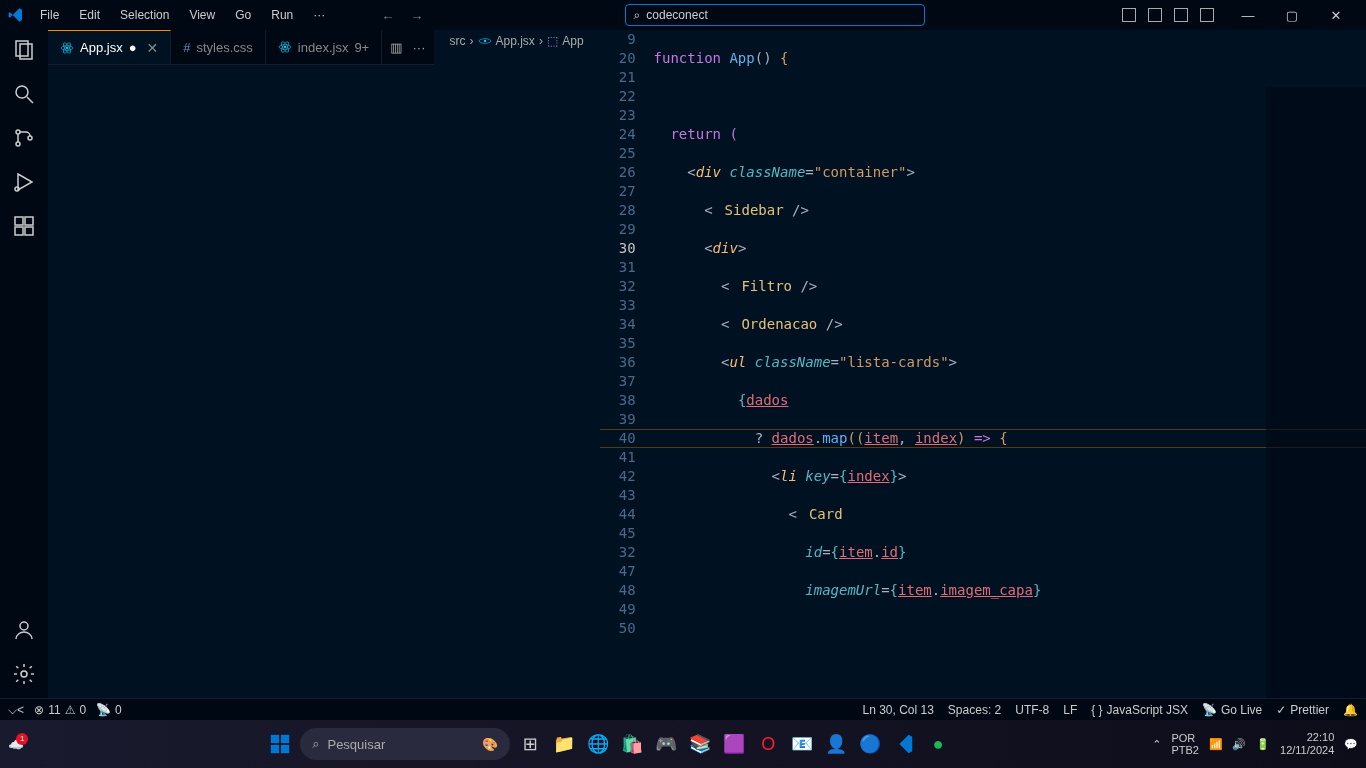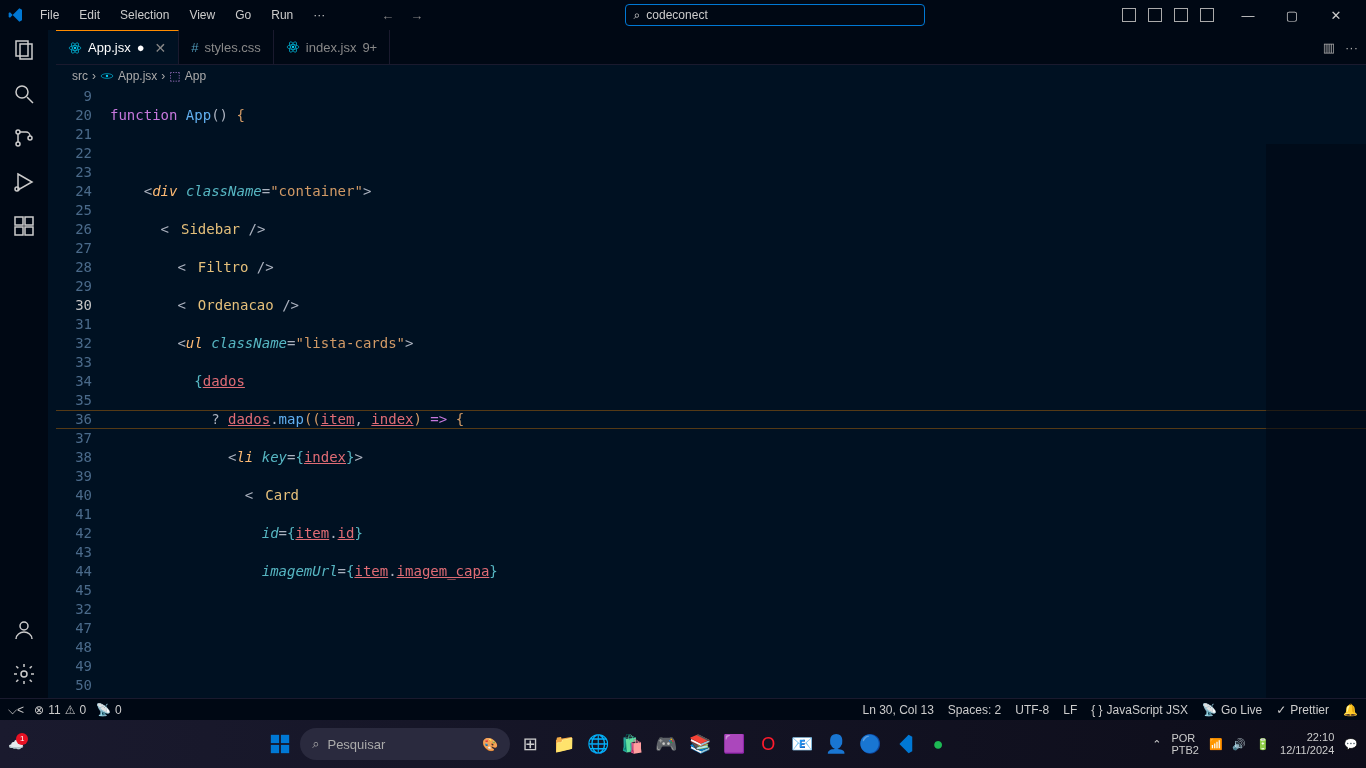--- a/index.html
+++ b/index.html
@@ -50,24 +50,23 @@
 }
 .activity-icon {
   width: 24px; height: 24px;
   color: #858585;
   cursor: pointer;
   display: flex; align-items: center; justify-content: center;
 }
 .activity-bottom { margin-top: auto; margin-bottom: 12px; display: flex; flex-direction: column; gap: 20px; align-items: center;}
 .editor-area {
   flex: 1;
-  display: flex; flex-direction: column;
+  display: flex; 
   background: #001122;
   position: relative;
-  padding-left: 8px;
 }
 .tabs-bar {
   height: 35px;
   display: flex;
   background: #000814;
   border-bottom: 1px solid #1a1a2e;
 }
 .tab {
   padding: 0 12px;
   display: flex; align-items: center; gap: 6px;
@@ -361,22 +360,24 @@
           <div class="ln">45</div>
           <div class="ln">32</div>
           <div class="ln">47</div>
           <div class="ln">48</div>
           <div class="ln">49</div>
           <div class="ln">50</div>
       </div>
       <div class="code-lines">
 <div class="line"><span class="kw">function</span><span class="fn"> App</span><span class="punct">() </span><span class="br">{</span></div>
 <div class="line"></div>
+<div class="line"><span class="kw">  return </span><span class="br2">(</span></div>
 <div class="line"><span class="punct">    &lt;</span><span class="tag">div</span><span class="attr"> className</span><span class="punct">=</span><span class="str">"container"</span><span class="punct">&gt;</span></div>
 <div class="line"><span class="punct">      &lt;</span><span class="var">Sidebar</span><span class="punct"> /&gt;</span></div>
+<div class="line"><span class="punct">      &lt;</span><span class="tag">div</span><span class="punct">&gt;</span></div>
 <div class="line"><span class="punct">        &lt;</span><span class="var">Filtro</span><span class="punct"> /&gt;</span></div>
 <div class="line"><span class="punct">        &lt;</span><span class="var">Ordenacao</span><span class="punct"> /&gt;</span></div>
 <div class="line"><span class="punct">        &lt;</span><span class="tag">ul</span><span class="attr"> className</span><span class="punct">=</span><span class="str">"lista-cards"</span><span class="punct">&gt;</span></div>
 <div class="line"><span class="punct">          </span><span class="br3">{</span><span class="prop">dados</span></div>
 <div class="line hl"><span class="punct">            ? </span><span class="prop">dados</span><span class="punct">.</span><span class="fn">map</span><span class="br">((</span><span class="prop">item</span><span class="punct">, </span><span class="prop">index</span><span class="br">) </span><span class="kw">=&gt;</span><span class="punct"> </span><span class="br">{</span></div>
 <div class="line"><span class="punct">              &lt;</span><span class="tag">li</span><span class="attr"> key</span><span class="punct">=</span><span class="br3">{</span><span class="prop">index</span><span class="br3">}</span><span class="punct">&gt;</span></div>
 <div class="line"><span class="punct">                &lt;</span><span class="var">Card</span></div>
 <div class="line"><span class="attr">                  id</span><span class="punct">=</span><span class="br3">{</span><span class="prop">item</span><span class="punct">.</span><span class="prop">id</span><span class="br3">}</span></div>
 <div class="line"><span class="attr">                  imagemUrl</span><span class="punct">=</span><span class="br3">{</span><span class="prop">item</span><span class="punct">.</span><span class="prop">imagem_capa</span><span class="br3">}</span></div>
 

